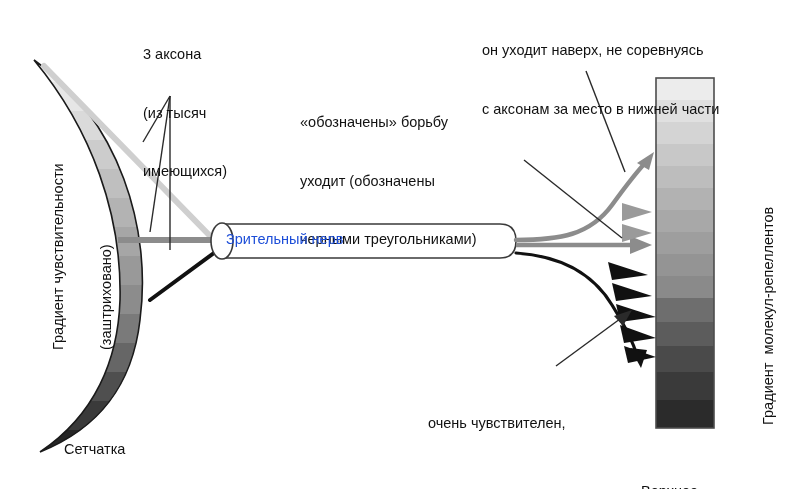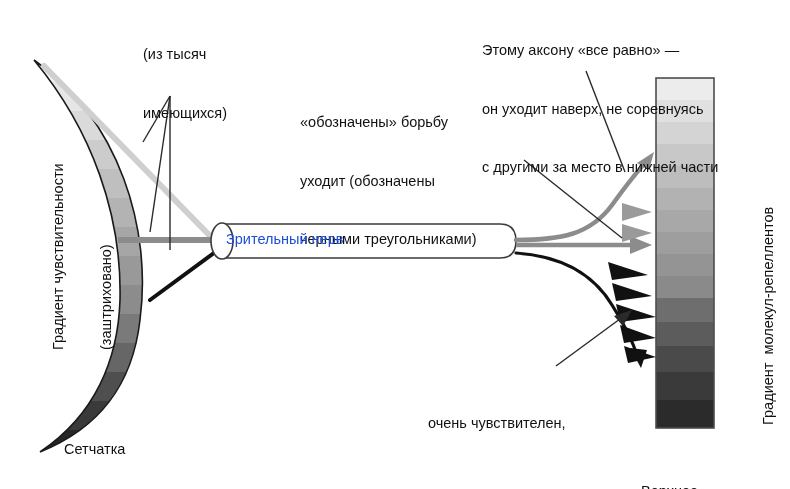--- a/index.html
+++ b/index.html
@@ -118,34 +118,34 @@
       <path d="M524 160 L 622 238"></path>
     </g>
 
     <g stroke="#2a2a2a" fill="none" stroke-width="1.4">
       <path d="M556 366 L 624 316"></path>
       <polygon points="632,310 614,316 623,326" fill="#2a2a2a" stroke="none"></polygon>
     </g>
   </svg>
 
   <div class="txt" id="t-axons">
+    <div>3 аксона</div>
     <div>(из тысяч</div>
     <div>имеющихся)</div>
   </div>
 
   <div class="txt" id="t-wants">
     <div>«обозначены» борьбу</div>
     <div>уходит (обозначены</div>
     <div>черными треугольниками)</div>
   </div>
 
   <div class="txt" id="t-ignores">
-    <div>Этому аксону «все равно» —</div>
     <div>он уходит наверх, не соревнуясь</div>
-    <div>с другими за место в нижней части</div>
+    <div>с аксонам за место в нижней части</div>
   </div>
 
   <div class="txt" id="t-sensitive">
     <div>очень чувствителен,</div>
     
     
   </div>
 
   <div class="txt" id="t-retina">Сетчатка</div>
 

